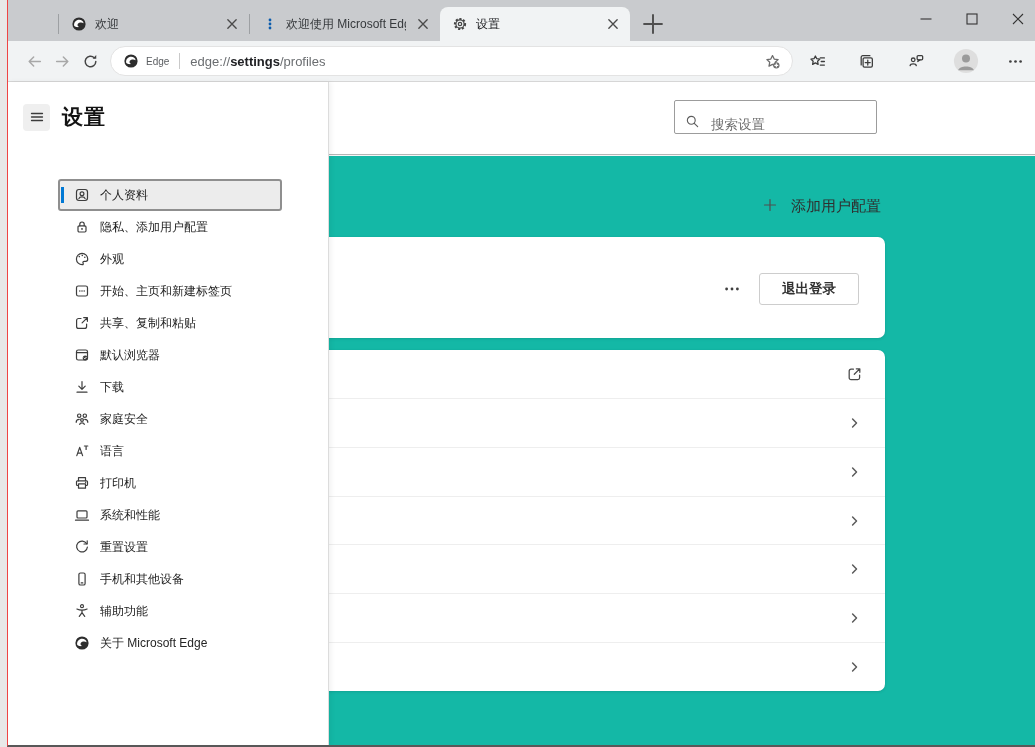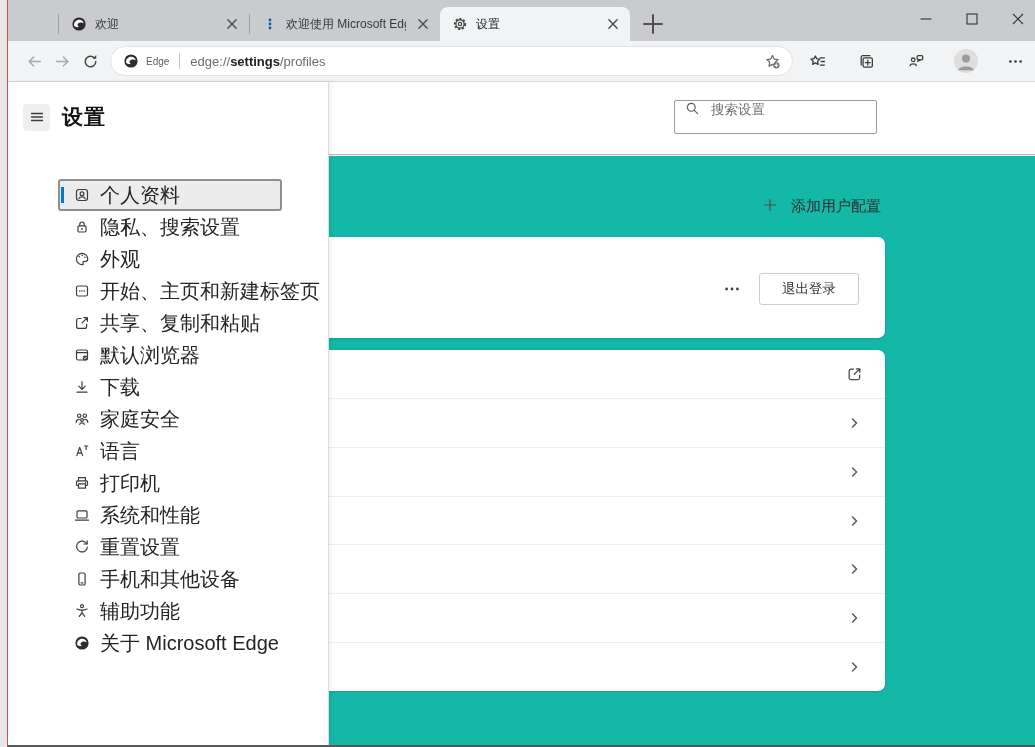--- a/index.html
+++ b/index.html
@@ -35,51 +35,51 @@
   .url{font-size:13px;color:#6a6d70;white-space:nowrap;}
   .url b{color:#202124;font-weight:bold;}
   .addr-spacer{flex:1;}
   .right-icons{width:226px;display:flex;align-items:center;justify-content:space-between;flex:0 0 auto;}
   .avatar-btn{width:28px;height:28px;border-radius:50%;overflow:hidden;display:flex;align-items:center;justify-content:center;}
   .avatar-btn svg{width:26px;height:26px;display:block;}
   
   .browser-page{position:absolute;left:0;top:82px;right:0;bottom:0;}
   .page-header{position:absolute;left:0;top:0;right:0;height:73px;background:#ffffff;border-bottom:1px solid #b5b5b5;}
   .search-box{position:absolute;top:18px;right:164px;width:203px;height:34px;background:#fff;border:1px solid #9c9c9c;
-              border-radius:2px;display:flex;align-items:flex-start;padding:0 10px;gap:9px;}
+              border-radius:2px;display:flex;align-items:flex-end;padding:0 10px;gap:9px;}
   .search-box svg{width:15px;height:15px;flex:0 0 auto;}
   .search-box input{border:none;outline:none;flex:1;min-width:0;font-size:13.5px;color:#333;background:transparent;}
   .search-box input::placeholder{color:#6e6e6e;opacity:1;}
   .page-main{position:absolute;left:0;top:74px;right:0;bottom:0;background:#14b8a6;}
   .add-profile-btn{position:absolute;top:36px;right:158px;height:28px;display:flex;align-items:center;gap:13px;
                    font-size:15px;color:#2f2f2f;border-radius:3px;padding:0 2px;}
   .add-profile-btn svg{width:16px;height:16px;}
   .card{position:absolute;background:#ffffff;border-radius:7px;box-shadow:0 1px 3px rgba(0,0,0,0.10),0 0 1px rgba(0,0,0,0.08);}
   .profile-card{left:60px;top:81px;width:817px;height:101px;}
   .more-btn{position:absolute;right:140px;top:40px;width:26px;height:24px;display:flex;align-items:center;justify-content:center;border-radius:3px;}
   .more-btn svg{width:18px;height:18px;}
   .signout-btn{position:absolute;right:26px;top:36px;width:100px;height:32px;background:#fff;border:1px solid #cdcdcd;
-               border-radius:3px;font-size:13.5px;color:#323232;display:flex;align-items:center;justify-content:center;}
+               border-radius:3px;font-size:13.5px;color:#323232;display:flex;align-items:center;justify-content:center;font-weight:bold;}
   .list-card{left:60px;top:194px;width:817px;height:341px;display:flex;flex-direction:column;overflow:hidden;}
   .list-row{flex:1;position:relative;}
   .list-row + .list-row{border-top:1px solid #eeeeee;}
   .trailing-icon{position:absolute;right:22px;top:50%;transform:translateY(-50%);width:17px;height:17px;}
   .trailing-icon svg{width:17px;height:17px;display:block;}
   
   .sidebar{position:absolute;left:0;top:0;bottom:0;width:321px;background:#ffffff;z-index:10;
            border-right:1px solid #dcdcdc;box-shadow:2px 0 5px rgba(0,0,0,0.06);}
   .sb-head{display:flex;align-items:center;gap:12px;margin:21px 0 0 15px;}
   .hamburger-btn{width:27px;height:27px;background:#efefef;border-radius:4px;display:flex;align-items:center;justify-content:center;}
   .hamburger-btn svg{width:16px;height:16px;}
   .sb-title{font-size:21px;font-weight:bold;color:#131313;letter-spacing:1px;}
   .nav{margin:49px 0 0 51px;width:222px;}
   .nav-item{height:30px;margin-bottom:2px;display:flex;align-items:center;padding-left:15px;gap:10px;position:relative;border-radius:2px;}
   .nav-item .ico{width:16px;height:16px;flex:0 0 16px;}
   .nav-item .ico svg{width:16px;height:16px;display:block;}
-  .nav-item .lbl{font-size:20px;color:#242424;white-space:nowrap;}
+  .nav-item .lbl{font-size:12px;color:#242424;white-space:nowrap;}
   .nav-item.selected{background:#ececec;outline:2px solid #8f8f8f;outline-offset:-1px;}
   .nav-item.selected::before{content:"";position:absolute;left:2px;top:7px;width:3px;height:16px;background:#0078d4;}
 </style>
 </head>
 <body>
 
 <div class="window">
 
   <div class="tabstrip">
     <div class="tab-actions-btn">
@@ -343,21 +343,21 @@
           <span class="lbl">个人资料</span>
         </div>
           <div class="nav-item">
           <span class="ico">
               <svg viewBox="0 0 16 16" fill="none" stroke="#3d3d3d" stroke-width="1.2" stroke-linecap="round" stroke-linejoin="round">
                 <rect x="4" y="6.8" width="8" height="6.2" rx="1.2"></rect>
                 <path d="M5.8 6.8V5.2a2.2 2.2 0 0 1 4.4 0v1.6"></path>
                 <circle cx="8" cy="9.9" r="0.9" fill="#3d3d3d" stroke="none"></circle>
               </svg>
             </span>
-          <span class="lbl">隐私、搜索设置</span>
+          <span class="lbl">隐私、添加用户配置</span>
         </div>
           <div class="nav-item">
           <span class="ico">
               <svg viewBox="0 0 16 16" fill="none" stroke="#3d3d3d" stroke-width="1.2" stroke-linecap="round" stroke-linejoin="round">
                 <path d="M8 2.3a5.7 5.7 0 1 0 .3 11.4c1 0 1.2-.8.8-1.5-.5-.9.1-1.9 1.2-1.9h1.5c1.1 0 1.9-.9 1.9-2A5.7 5.7 0 0 0 8 2.3z"></path>
                 <circle cx="5.3" cy="5.6" r="0.8" fill="#3d3d3d" stroke="none"></circle>
                 <circle cx="8.3" cy="4.5" r="0.8" fill="#3d3d3d" stroke="none"></circle>
                 <circle cx="10.8" cy="6.2" r="0.8" fill="#3d3d3d" stroke="none"></circle>
               </svg>
             </span>

